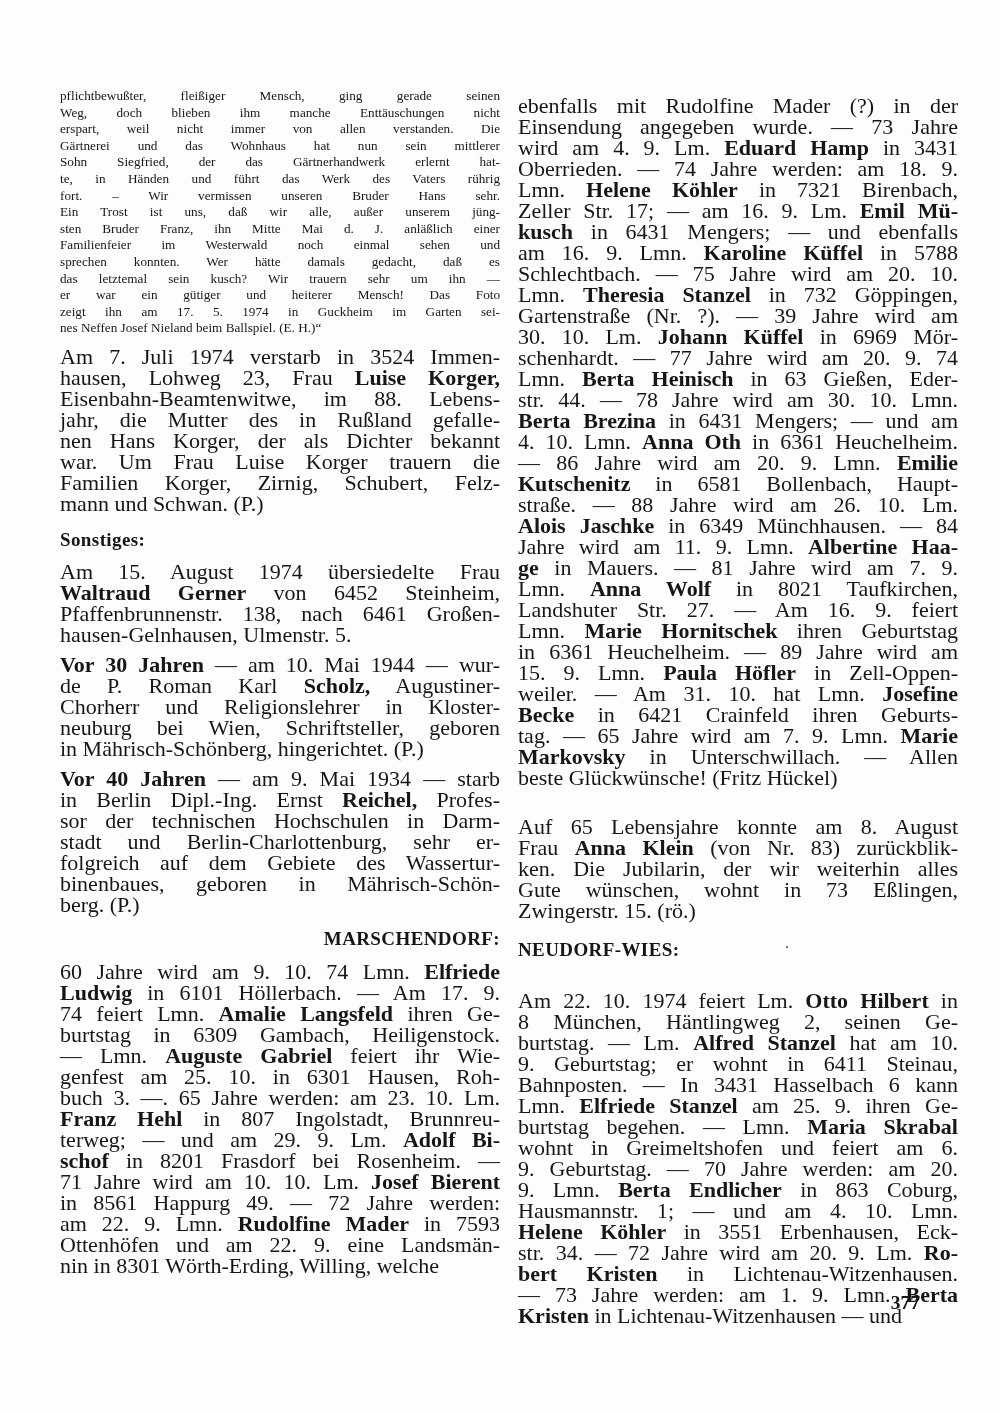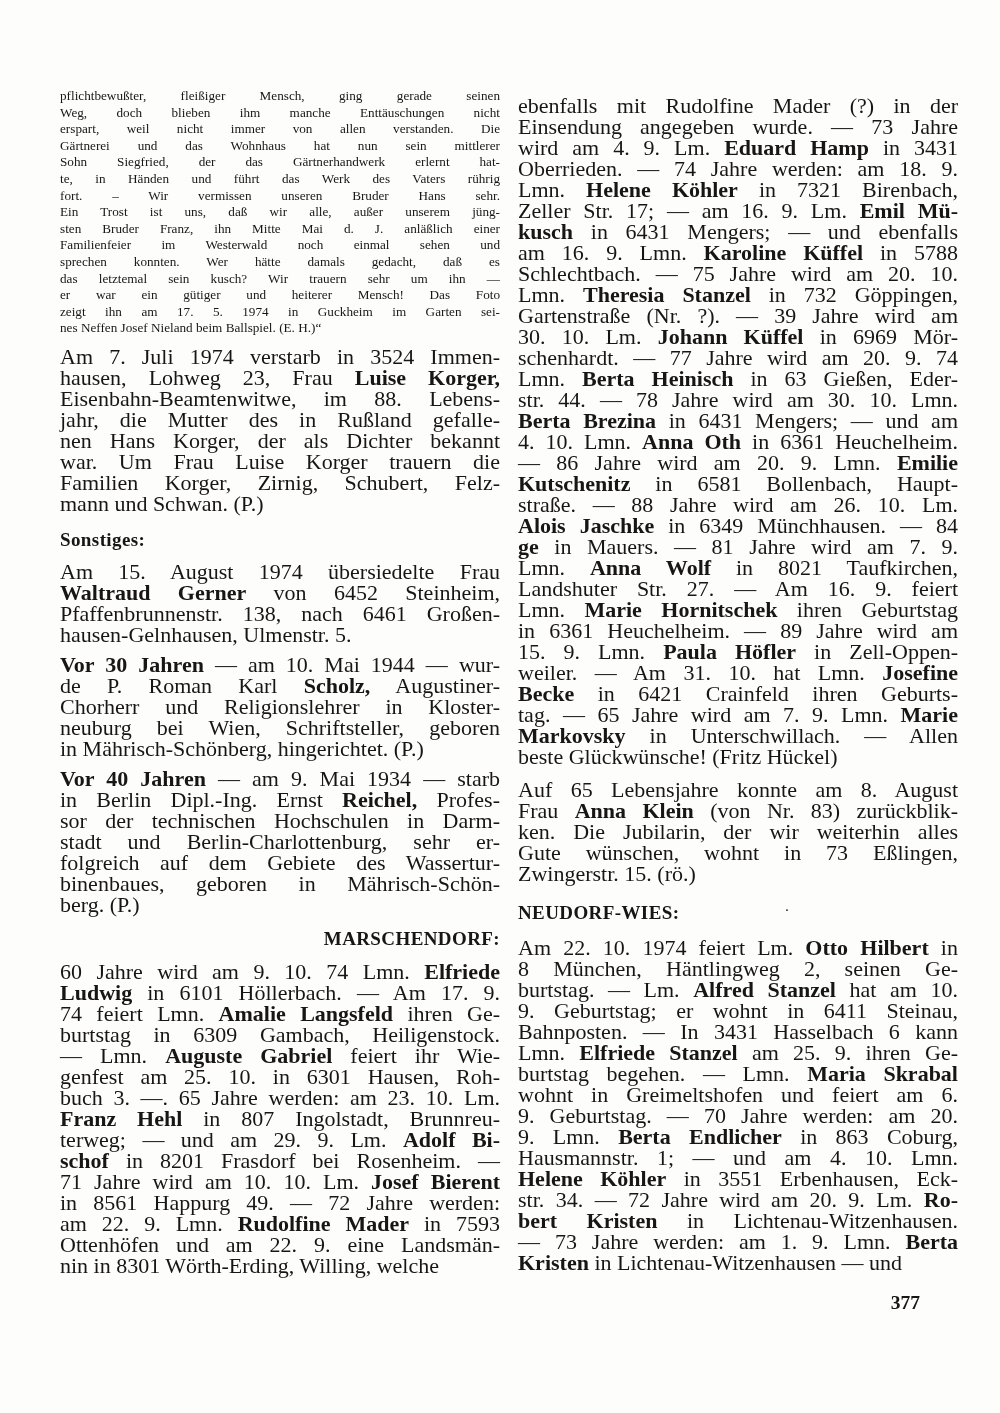--- a/index.html
+++ b/index.html
@@ -20,21 +20,21 @@
     position: absolute;
     width: 440px;
   }
   .col-left  { left: 40px;  top: 88px; margin-left: 20px; }
   .col-right { left: 518px; top: 95px; }
 
   .para.body  { font-size: 22px;   line-height: 21px; }
   .para.small { font-size: 13.2px; line-height: 16.6px; }
 
   .col-left  .para { margin-top: 9px; }
-  .col-right .para { margin-top: 12px; }
+  .col-right .para { margin-top: 28px; }
   .column .block:first-child { margin-top: 0; }
 
   .line {
     text-align: justify;
     text-align-last: justify;
     -moz-text-align-last: justify;
   }
   .line.last {
     text-align-last: left;
     -moz-text-align-last: left;
@@ -157,20 +157,21 @@
         <div class="line" data-name="text-line"><span data-name="text-segment">30. 10. Lm. </span><span class="b" data-name="bold-name-segment">Johann Küffel</span><span data-name="text-segment"> in 6969 Mör-</span></div>
         <div class="line" data-name="text-line"><span data-name="text-segment">schenhardt. — 77 Jahre wird am 20. 9. 74</span></div>
         <div class="line" data-name="text-line"><span data-name="text-segment">Lmn. </span><span class="b" data-name="bold-name-segment">Berta Heinisch</span><span data-name="text-segment"> in 63 Gießen, Eder-</span></div>
         <div class="line" data-name="text-line"><span data-name="text-segment">str. 44. — 78 Jahre wird am 30. 10. Lmn.</span></div>
         <div class="line" data-name="text-line"><span class="b" data-name="bold-name-segment">Berta Brezina</span><span data-name="text-segment"> in 6431 Mengers; — und am</span></div>
         <div class="line" data-name="text-line"><span data-name="text-segment">4. 10. Lmn. </span><span class="b" data-name="bold-name-segment">Anna Oth</span><span data-name="text-segment"> in 6361 Heuchelheim.</span></div>
         <div class="line" data-name="text-line"><span data-name="text-segment">— 86 Jahre wird am 20. 9. Lmn. </span><span class="b" data-name="bold-name-segment">Emilie</span></div>
         <div class="line" data-name="text-line"><span class="b" data-name="bold-name-segment">Kutschenitz</span><span data-name="text-segment"> in 6581 Bollenbach, Haupt-</span></div>
         <div class="line" data-name="text-line"><span data-name="text-segment">straße. — 88 Jahre wird am 26. 10. Lm.</span></div>
         <div class="line" data-name="text-line"><span class="b" data-name="bold-name-segment">Alois Jaschke</span><span data-name="text-segment"> in 6349 Münchhausen. — 84</span></div>
+        <div class="line" data-name="text-line"><span data-name="text-segment">Jahre wird am 11. 9. Lmn. </span><span class="b" data-name="bold-name-segment">Albertine Haa-</span></div>
         <div class="line" data-name="text-line"><span class="b" data-name="bold-name-segment">ge</span><span data-name="text-segment"> in Mauers. — 81 Jahre wird am 7. 9.</span></div>
         <div class="line" data-name="text-line"><span data-name="text-segment">Lmn. </span><span class="b" data-name="bold-name-segment">Anna Wolf</span><span data-name="text-segment"> in 8021 Taufkirchen,</span></div>
         <div class="line" data-name="text-line"><span data-name="text-segment">Landshuter Str. 27. — Am 16. 9. feiert</span></div>
         <div class="line" data-name="text-line"><span data-name="text-segment">Lmn. </span><span class="b" data-name="bold-name-segment">Marie Hornitschek</span><span data-name="text-segment"> ihren Geburtstag</span></div>
         <div class="line" data-name="text-line"><span data-name="text-segment">in 6361 Heuchelheim. — 89 Jahre wird am</span></div>
         <div class="line" data-name="text-line"><span data-name="text-segment">15. 9. Lmn. </span><span class="b" data-name="bold-name-segment">Paula Höfler</span><span data-name="text-segment"> in Zell-Oppen-</span></div>
         <div class="line" data-name="text-line"><span data-name="text-segment">weiler. — Am 31. 10. hat Lmn. </span><span class="b" data-name="bold-name-segment">Josefine</span></div>
         <div class="line" data-name="text-line"><span class="b" data-name="bold-name-segment">Becke</span><span data-name="text-segment"> in 6421 Crainfeld ihren Geburts-</span></div>
         <div class="line" data-name="text-line"><span data-name="text-segment">tag. — 65 Jahre wird am 7. 9. Lmn. </span><span class="b" data-name="bold-name-segment">Marie</span></div>
         <div class="line" data-name="text-line"><span class="b" data-name="bold-name-segment">Markovsky</span><span data-name="text-segment"> in Unterschwillach. — Allen</span></div>

